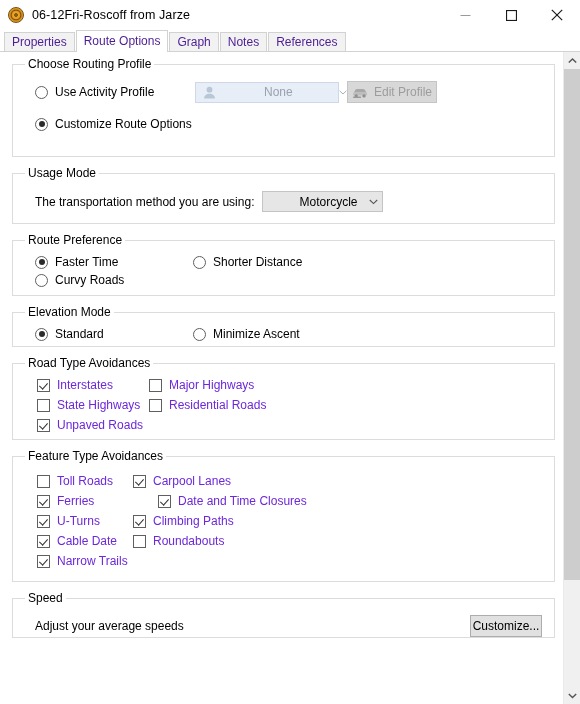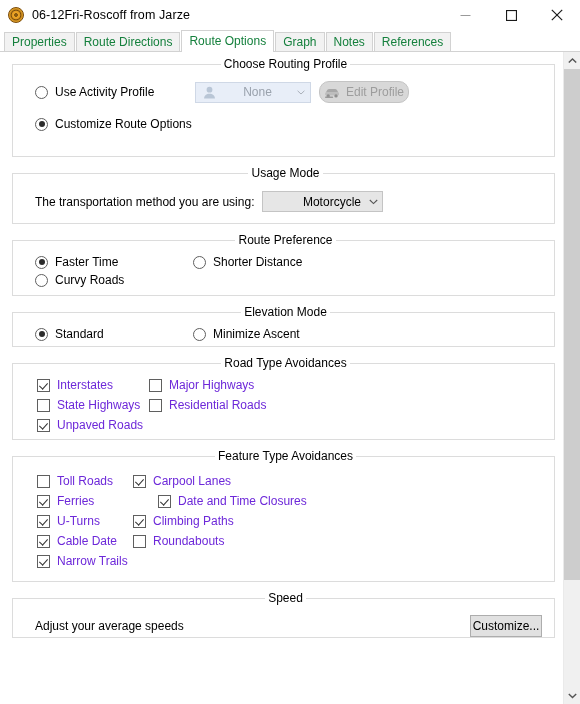--- a/index.html
+++ b/index.html
@@ -79,21 +79,21 @@
     display: flex;
     align-items: flex-end;
     padding-left: 4px;
     box-sizing: border-box;
   }
   .tab {
     height: 19px;
     line-height: 19px;
     padding: 0 7px;
     font-size: 12px;
-    color: #15803d;
+    color: #4c1d95;
     background: #f2f2f2;
     border: 1px solid #d2d2d2;
     border-bottom: none;
     margin-right: 1px;
     box-sizing: border-box;
     white-space: nowrap;
   }
   .tab.active {
     background: #ffffff;
     height: 22px;
@@ -123,21 +123,20 @@
     overflow: hidden;
   }
 
   
   fieldset.group {
     border: 1px solid #dcdcdc;
     margin: 0 0 9px 0;
     padding: 4px 10px 8px 10px;
     box-sizing: border-box;
     background: #ffffff;
-    text-align: center;
   }
   fieldset.group > legend {
     font-size: 12px;
     color: #000000;
     padding: 0 3px;
     margin-left: 2px;
   }
 
   .row {
     display: flex;
@@ -255,21 +254,20 @@
     background: #e1e1e1;
     font-size: 12px;
     color: #000000;
     box-sizing: border-box;
     white-space: nowrap;
   }
   .btn.disabled {
     color: #9d9d9d;
     background: #d8d8d8;
     border-color: #c4c4c4;
-    border-radius: 10px;
   }
   .btn .car-icon { margin-right: 5px; flex: 0 0 auto; }
 
   
   .scrollbar {
     position: absolute;
     right: 0;
     top: 0;
     width: 17px;
     bottom: 0;
@@ -325,40 +323,39 @@
         <svg width="12" height="12" viewBox="0 0 12 12" aria-hidden="true">
           <line x1="0.8" y1="0.8" x2="11.2" y2="11.2" stroke="#1a1a1a" stroke-width="1.15"></line>
           <line x1="11.2" y1="0.8" x2="0.8" y2="11.2" stroke="#1a1a1a" stroke-width="1.15"></line>
         </svg>
       </div>
     </div>
   </div>
 
   <div class="tabstrip">
     <div class="tab">Properties</div>
-    <div class="tab">Route Directions</div>
     <div class="tab active">Route Options</div>
     <div class="tab">Graph</div>
     <div class="tab">Notes</div>
     <div class="tab">References</div>
   </div>
 
   <div class="content-wrap">
     <div class="content">
 
       <fieldset class="group" style="height:100px;">
         <legend>Choose Routing Profile</legend>
 
         <div class="row" style="margin:6px 0 0 12px;">
           <div class="radio" style="width:152px;">
             <span class="dot"></span>
             <span class="lbl">Use Activity Profile</span>
           </div>
 
-          <div class="combo disabled" style="width:116px; margin-left:8px;">
+          <div class="combo disabled" style="width:144px; margin-left:8px;gap:41px;">
             <svg class="person-icon" viewBox="0 0 16 16" aria-hidden="true">
               <circle cx="8" cy="5" r="3.1" fill="#b9c6d6"></circle>
               <path d="M2.2 14.5c0-3.2 2.6-5.2 5.8-5.2s5.8 2 5.8 5.2z" fill="#b9c6d6"></path>
             </svg>
             <span class="combo-val">None</span>
             <span class="arrow">
               <svg width="8" height="5" viewBox="0 0 8 5" aria-hidden="true">
                 <path d="M0.6 0.8 L4 4 L7.4 0.8" fill="none" stroke="currentColor" stroke-width="1"></path>
               </svg>
             </span>

